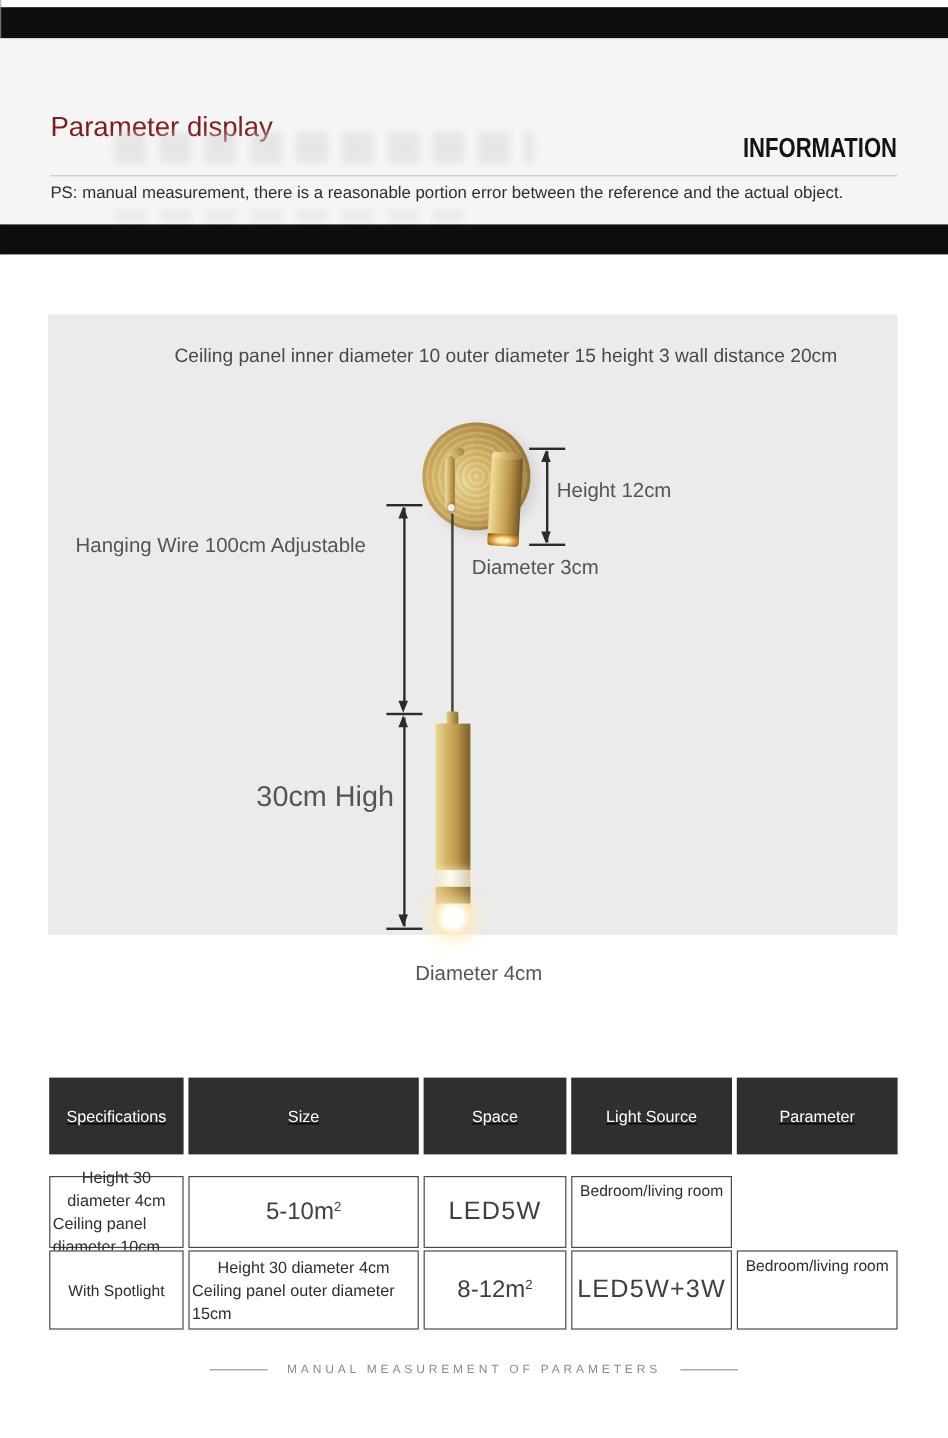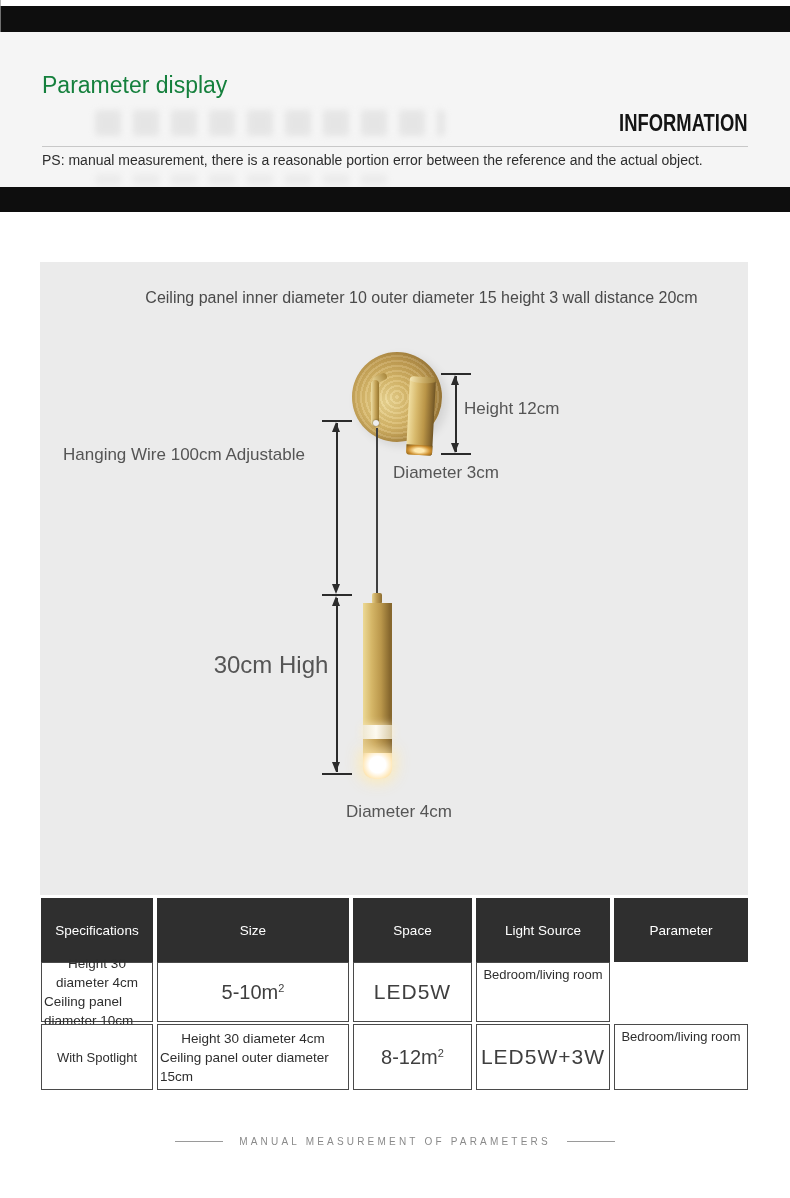--- a/index.html
+++ b/index.html
@@ -7,31 +7,31 @@
   body { font-family:"Liberation Sans","DejaVu Sans",sans-serif; }
   .page { position:relative; width:790px; height:1198px; background:#ffffff; overflow:hidden; margin:0 auto; }
 
   .black-bar { position:absolute; left:0; width:790px; background:#0e0e0e; }
   .bar-top { top:6px; height:26px; }
   .bar-mid { top:187px; height:25px; }
 
   .left-edge { position:absolute; left:0; top:0; width:1px; height:212px; background:#9a9a9a; opacity:.7; }
 
   .header-band { position:absolute; left:0; top:32px; width:790px; height:155px; background:#f5f5f5; }
-  .page-title { position:absolute; left:42px; top:40px; font-size:23px; color:#15803d; }
+  .page-title { position:absolute; left:42px; top:60px; font-size:23px; color:#7f1d1d; }
   .ghost { position:absolute; filter:blur(3px); opacity:.45;
            background:repeating-linear-gradient(90deg,#d3d3d3 0 26px,transparent 26px 38px); border-radius:4px; }
   .ghost-1 { left:95px; top:78px; width:350px; height:26px; }
   .ghost-2 { left:95px; top:142px; width:300px; height:11px; opacity:.28; }
   .watermark { position:absolute; right:42px; top:78px; font-size:23px; font-weight:800; color:#141414;
                letter-spacing:0px; transform:scaleX(0.8); transform-origin:100% 50%; white-space:nowrap; }
   .header-rule { position:absolute; left:42px; top:114px; width:706px; height:1px; background:#c8c8c8; }
   .ps-note { position:absolute; left:42px; top:120px; font-size:14px; color:#2e2e2e; white-space:nowrap; }
 
-  .panel { position:absolute; left:40px; top:262px; width:708px; height:633px; background:#ebebeb; }
+  .panel { position:absolute; left:40px; top:262px; width:708px; height:517px; background:#ebebeb; }
   .panel-title { position:absolute; left:0; top:27px; width:708px; text-align:center; padding-left:55px;
                  font-size:16px; color:#4a4a4a; white-space:nowrap; }
 
   
   .wall-plate { position:absolute; left:312px; top:90px; width:90px; height:90px; border-radius:50%;
     background:radial-gradient(circle at 38% 55%, #ecd794 0%, #d8b96c 32%, #c09c52 58%, #a28040 80%, #83652c 100%);
     box-shadow:5px 4px 10px rgba(0,0,0,0.10), inset -4px -3px 8px rgba(90,60,10,0.25); }
   .wall-plate::after { content:""; position:absolute; inset:0; border-radius:50%;
     background:repeating-radial-gradient(circle at 50% 50%, rgba(255,255,255,0.10) 0 2px, rgba(80,55,10,0.06) 2px 5px); }
   .rod { position:absolute; left:331px; top:118px; width:8px; height:46px; border-radius:4px;
@@ -95,21 +95,21 @@
   .lbl-diam-top { left:306px; top:201px; width:200px; text-align:center; font-size:17px; }
   .lbl-wire { left:23px; top:183px; font-size:17px; white-space:nowrap; }
   .lbl-30cm { left:131px; top:389px; width:200px; text-align:center; font-size:24px; }
   .lbl-diam-bottom { left:259px; top:540px; width:200px; text-align:center; font-size:17px; }
   .red-note { position:absolute; left:0; top:594px; width:708px; text-align:center;
               font-size:14.5px; color:#e02330; }
 
   
   .spec-table { position:absolute; left:41px; top:898px; width:707px; }
   .trow { display:grid; grid-template-columns:112px 192px 119px 134px 134px; column-gap:4px; }
-  .thead { margin-bottom:0; }
+  .thead { margin-bottom:18px;text-decoration:underline; }
   .thead .cell { background:#2f2f2f; color:#ffffff; height:64px; display:flex; align-items:center;
                  justify-content:center; font-size:13.5px; }
   .tbody { margin-bottom:2px; }
   .tbody .cell { background:#ffffff; border:1px solid #4a4a4a; color:#2e2e2e;
                  display:flex; flex-direction:column; align-items:center; justify-content:center;
                  font-size:13px; text-align:center; }
   .row-1 .cell { height:60px; }
   .row-2 .cell { height:66px; }
   .cell.size { font-size:13.5px; line-height:19px; padding:0 2px; }
   .cell.size .l2 { align-self:flex-start; text-align:left; }

